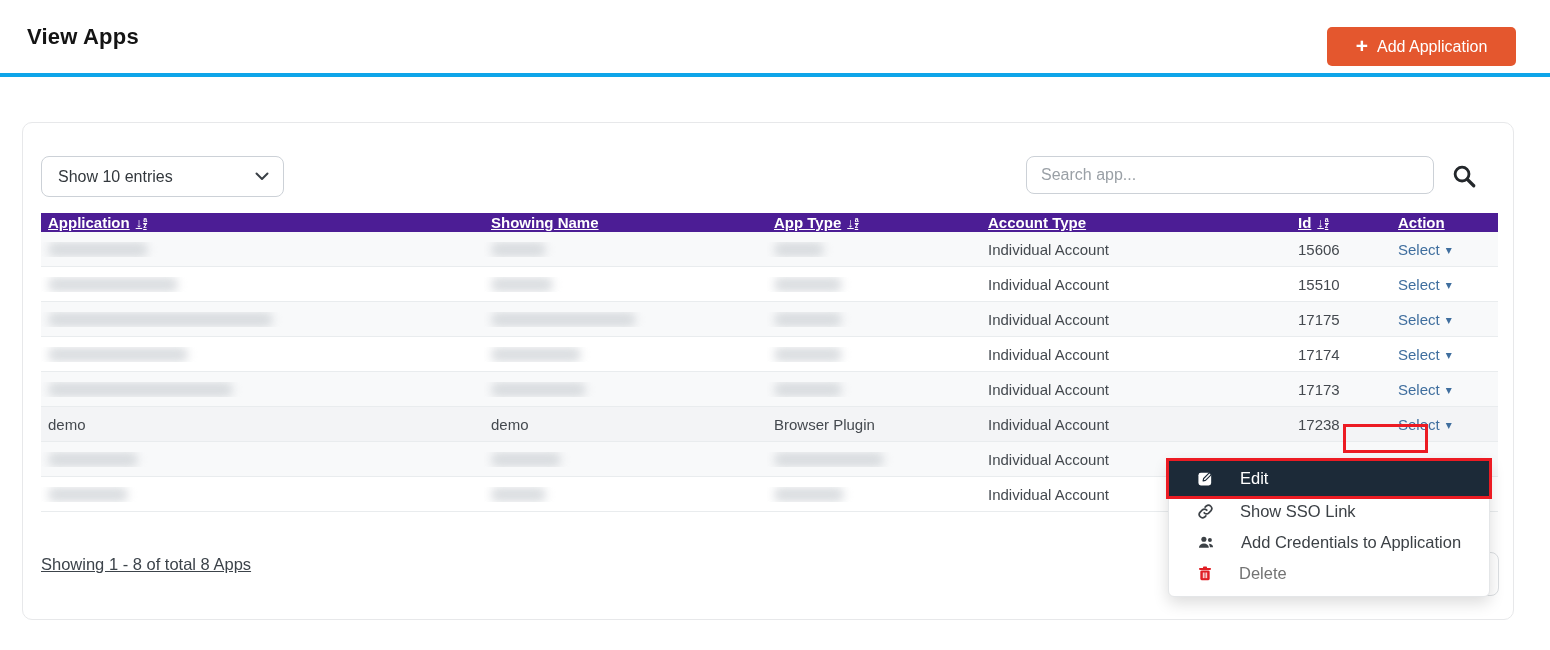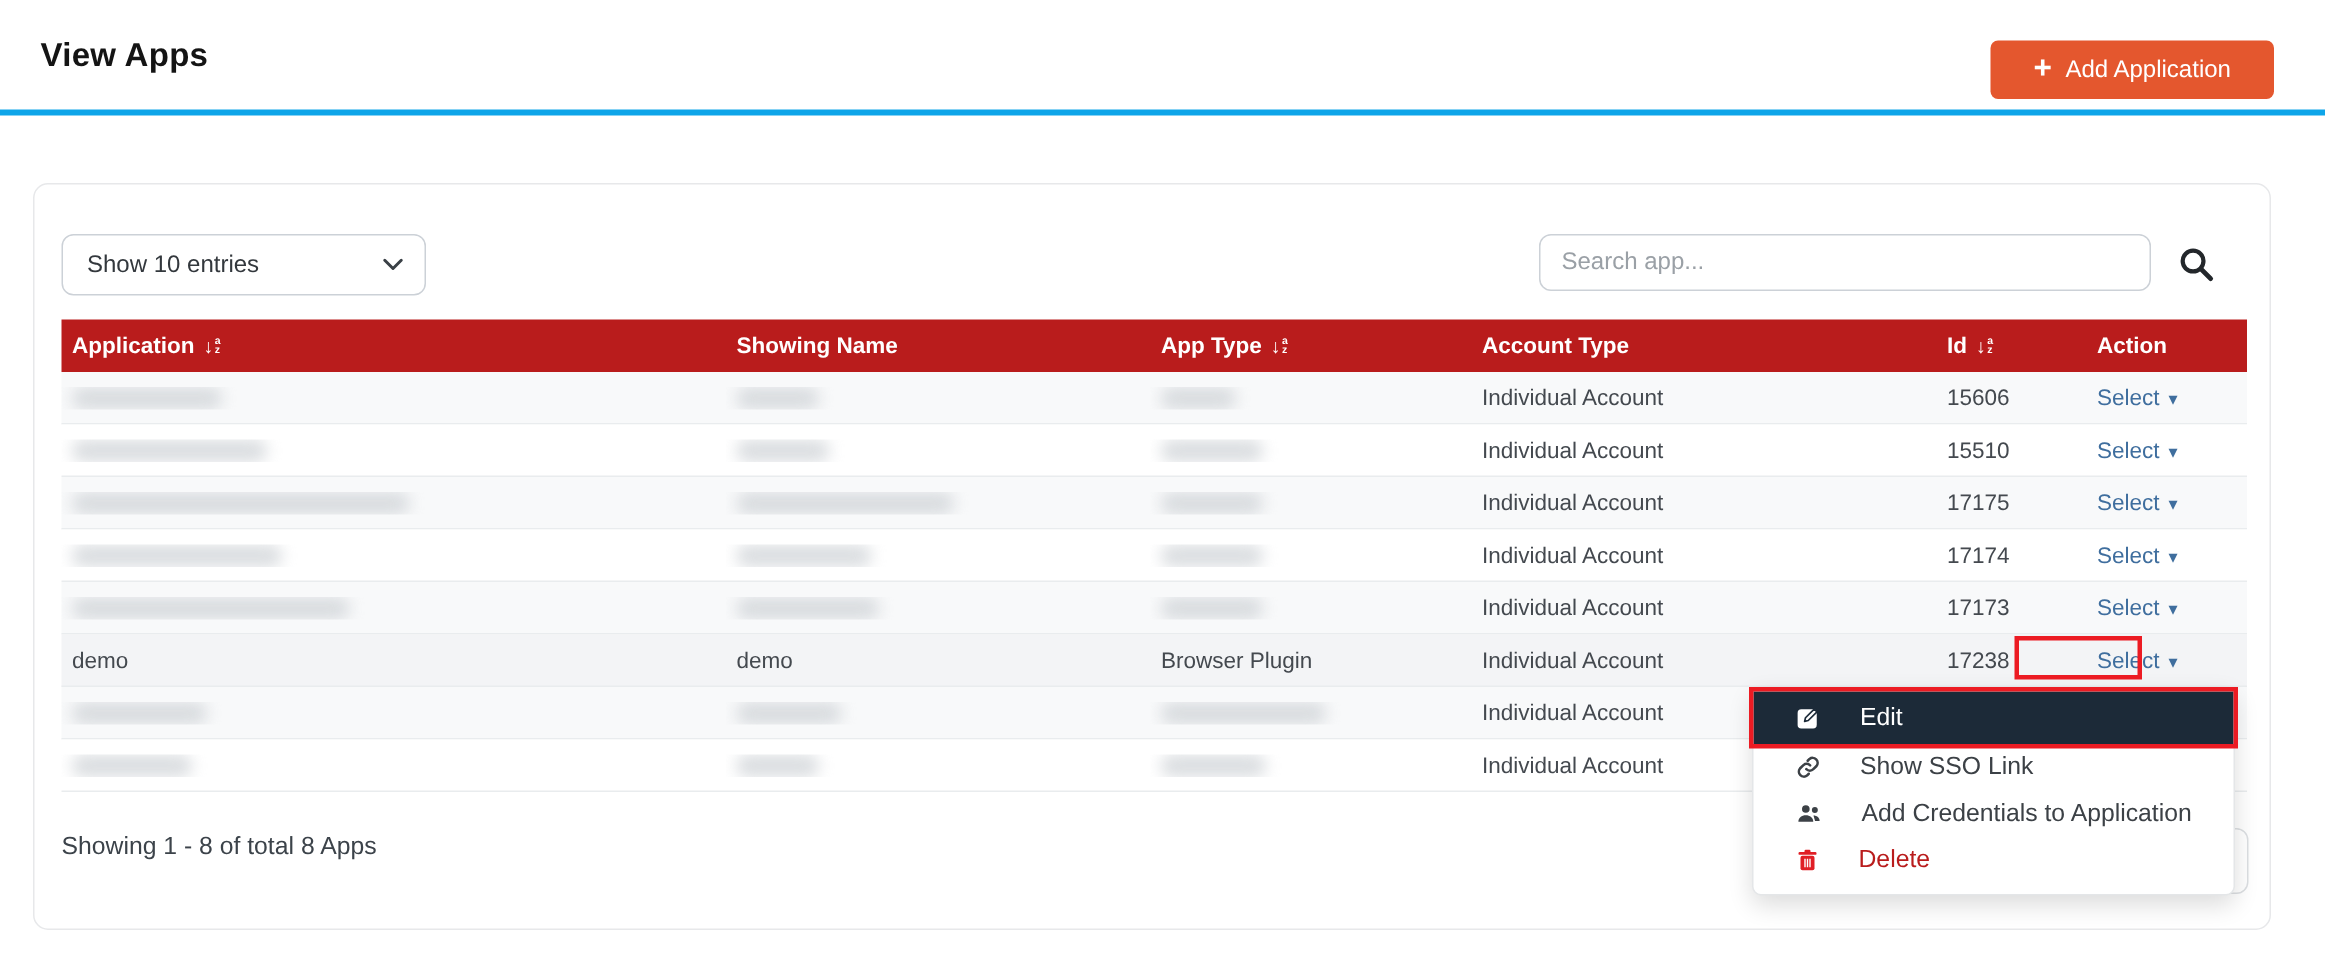--- a/index.html
+++ b/index.html
@@ -27,50 +27,50 @@
     font-size:16px; color:#33383d; }
   .search-input { position:absolute; left:1003px; top:33px; width:408px; height:38px;
     border:1px solid #ccd1d7; border-radius:8px; padding:0 14px; font-size:16px;
     font-family:inherit; color:#33383d; outline:none; }
   .search-input::placeholder { color:#9aa0a6; }
   .search-icon-wrap { position:absolute; left:1428px; top:40px; width:26px; height:26px; cursor:pointer; }
 
   
   .table { position:absolute; left:18px; top:90px; width:1457px; }
   .tr { display:grid; grid-template-columns:443px 283px 214px 271px 100px 146px; align-items:center; }
-  .thead { background:#b91c1c; color:#fff; height:35px; }
+  .thead { background:#4c1d95; color:#fff; height:19px;text-decoration:underline; }
   .thead .cell { font-weight:700; font-size:15px; display:flex; align-items:center; gap:6px; }
   .cell { padding-left:7px; overflow:hidden; white-space:nowrap; }
   .cell.col-id, .cell.col-action { padding-left:46px; }
   .row { height:35px; border-bottom:1px solid #e9ecee; font-size:15px; color:#44494f; background:#fff; }
   .row.striped { background:#f8f9fa; }
   .row.highlighted { background:#f3f4f6; }
   .blur-blob { height:15px; border-radius:7px; background:#ced2d6; filter:blur(5px); opacity:.75; }
   .select-link { color:#3F6E9E; cursor:pointer; display:inline-flex; align-items:center; gap:6px; }
   .select-link .caret { font-size:12px; position:relative; top:1px; }
 
   
   .sort-ic { display:inline-flex; align-items:center; line-height:0; }
   .sort-ic .arrow { font-size:13px; line-height:13px; }
   .sort-ic .letters { display:flex; flex-direction:column; font-size:7px; line-height:6px; font-weight:700; margin-left:1px; }
 
   
-  .summary { position:absolute; left:18px; top:432px; font-size:16.5px; color:#3c434a; }
+  .summary { position:absolute; left:18px; top:432px; font-size:16.5px; color:#3c434a;text-decoration:underline; }
   .page-stub { position:absolute; left:1398px; top:429px; width:78px; height:44px;
     border:1px solid #dcdfe2; border-radius:8px; background:#fff; cursor:pointer; }
 
   
   .action-menu { position:absolute; left:1168px; top:458px; width:322px; z-index:5;
     background:#fff; border:1px solid #e4e6e8; border-radius:6px;
     box-shadow:0 6px 16px rgba(0,0,0,.14); padding:2px 0 7px 0; }
   .menu-item { display:flex; align-items:center; gap:26px; height:31px; padding-left:28px;
     font-size:16.5px; color:#3c4146; cursor:pointer; white-space:nowrap; }
   .menu-item.active { background:#1C2A38; color:#fff; height:35px;
     outline:3px solid #EC1B23; }
-  .menu-item.danger { color:#b91c1c; }
+  .menu-item.danger { color:#737373; }
   .menu-item svg { flex:0 0 auto; }
 
   
   .select-annotation { position:absolute; left:1343px; top:424px; width:85px; height:29px;
     border:3px solid #EC1B23; z-index:6; pointer-events:none; }
 </style>
 </head>
 <body>
 
 <div class="topbar">

